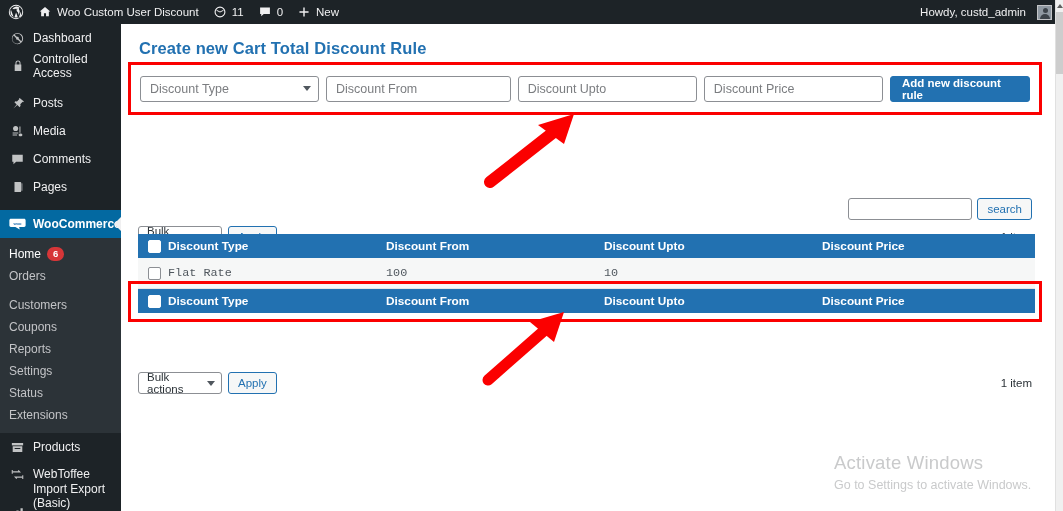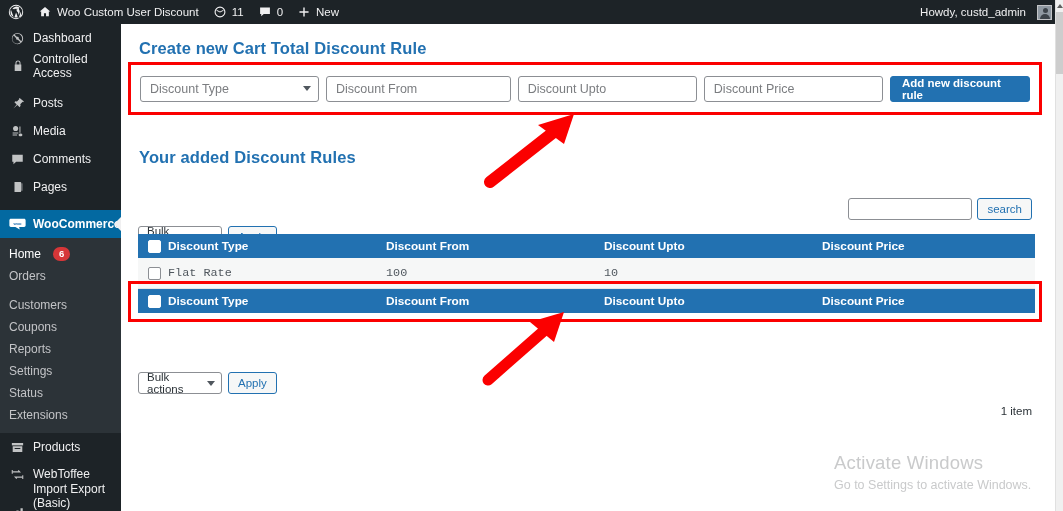--- a/index.html
+++ b/index.html
@@ -69,21 +69,21 @@
   .menu-item.current .micon { opacity: 1; }
   .menu-item.current::after {
     content: ""; position: absolute; right: -1px; top: 50%;
     transform: translateY(-50%);
     border-style: solid; border-width: 8px 8px 8px 0;
     border-color: transparent #f0f0f1 transparent transparent;
   }
   .menu-sep { height: 9px; }
   #submenu { background: #2c3338; padding: 5px 0 7px 0; }
   .sub-item {
-    display: flex; align-items: flex-end; gap: 12px;
+    display: flex; align-items: flex-end; gap: 6px;
     padding: 4px 0 4px 9px;
     font-size: 12px; color: #c3c4c7;
   }
   .sub-item.first { color: #fff; }
   .bubble {
     background: #d63638; color: #fff; font-size: 9.5px; font-weight: bold;
     border-radius: 9px; padding: 1px 6px; line-height: 1.3;
   }
   .menu-group-dark { background: #1d2327; }
 
@@ -156,21 +156,21 @@
   #search-wrap {
     position: absolute; right: 23px; top: 174px;
     display: flex; align-items: center; gap: 5px; border-radius: 9px;
   }
   #search-input {
     width: 124px; height: 22px; border: 1px solid #8c8f94;
     border-radius: 3px; background: #fff;
   }
   #count-top { position: absolute; right: 23px; top: 207px; }
   #count-bot { position: absolute; right: 23px; top: 353px; }
-  .count-txt { font-size: 11.5px; color: #2c3338; margin-top: 28px; }
+  .count-txt { font-size: 11.5px; color: #2c3338; }
 
   
   #table { position: absolute; left: 17px; top: 210px; width: 897px; }
   .thead, .tfoot {
     display: flex; align-items: center; height: 24px;
     background: #2271b1; color: #fff;
     font-size: 11.8px; font-weight: bold;
   }
   .thead { margin-top: 0; }
   .trow {
@@ -424,21 +424,20 @@
       <div class="fld" id="f-upto">
         <span>Discount Upto</span>
       </div>
       <div class="fld" id="f-price">
         <span>Discount Price</span>
       </div>
       <div id="add-btn">Add new discount rule</div>
     </div>
   </div>
 
-  <div id="h-rules" class="page-h">Your added Discount Rules</div>
 
   <div id="search-wrap">
     <div id="search-input"></div>
     <div class="btn-secondary">search</div>
   </div>
 
   <div id="count-top" class="count-txt">1 item</div>
 
   <div id="bulk-top" class="bulkrow">
     <div class="select-ctl">

